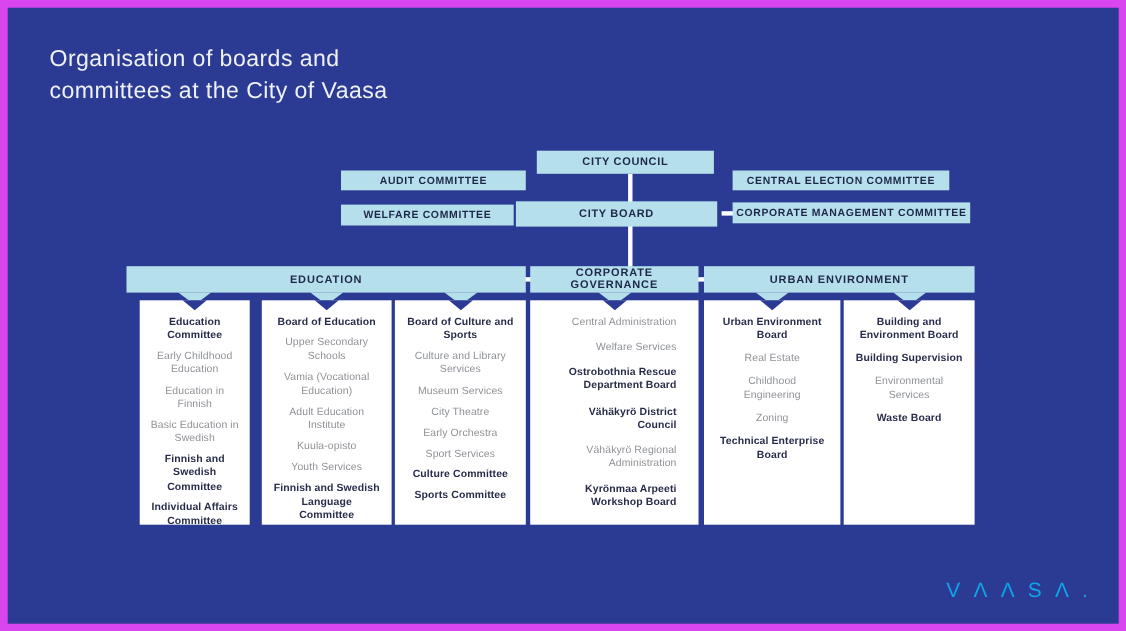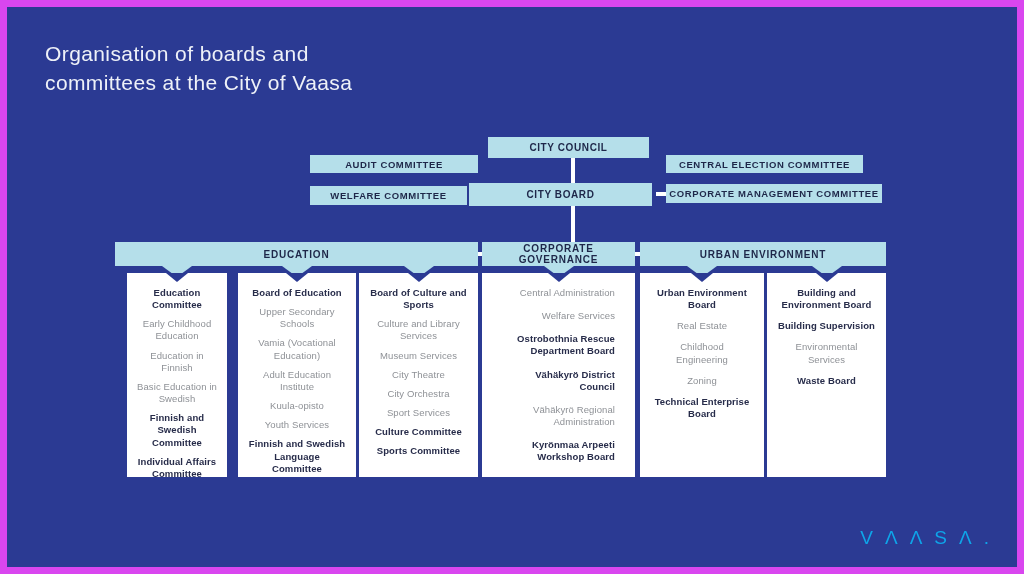--- a/index.html
+++ b/index.html
@@ -135,21 +135,21 @@
       <div class="col-item">Youth Services</div>
       <div class="col-item bold">Finnish and Swedish Language Committee</div>
     </div>
   <div class="col edu-c3">
     <div class="arrow-light"></div>
     <div class="arrow-dark"></div>
   <div class="col-item bold">Board of Culture and Sports</div>
       <div class="col-item">Culture and Library Services</div>
       <div class="col-item">Museum Services</div>
       <div class="col-item">City Theatre</div>
-      <div class="col-item">City Orchestra</div>
+      <div class="col-item">Early Orchestra</div>
       <div class="col-item">Sport Services</div>
       <div class="col-item bold">Culture Committee</div>
       <div class="col-item bold">Sports Committee</div>
     </div>
 
   <div class="col cg-c1">
     <div class="arrow-light"></div>
     <div class="arrow-dark"></div>
   <div class="col-item">Central Administration</div>
       <div class="col-item">Welfare Services</div>

